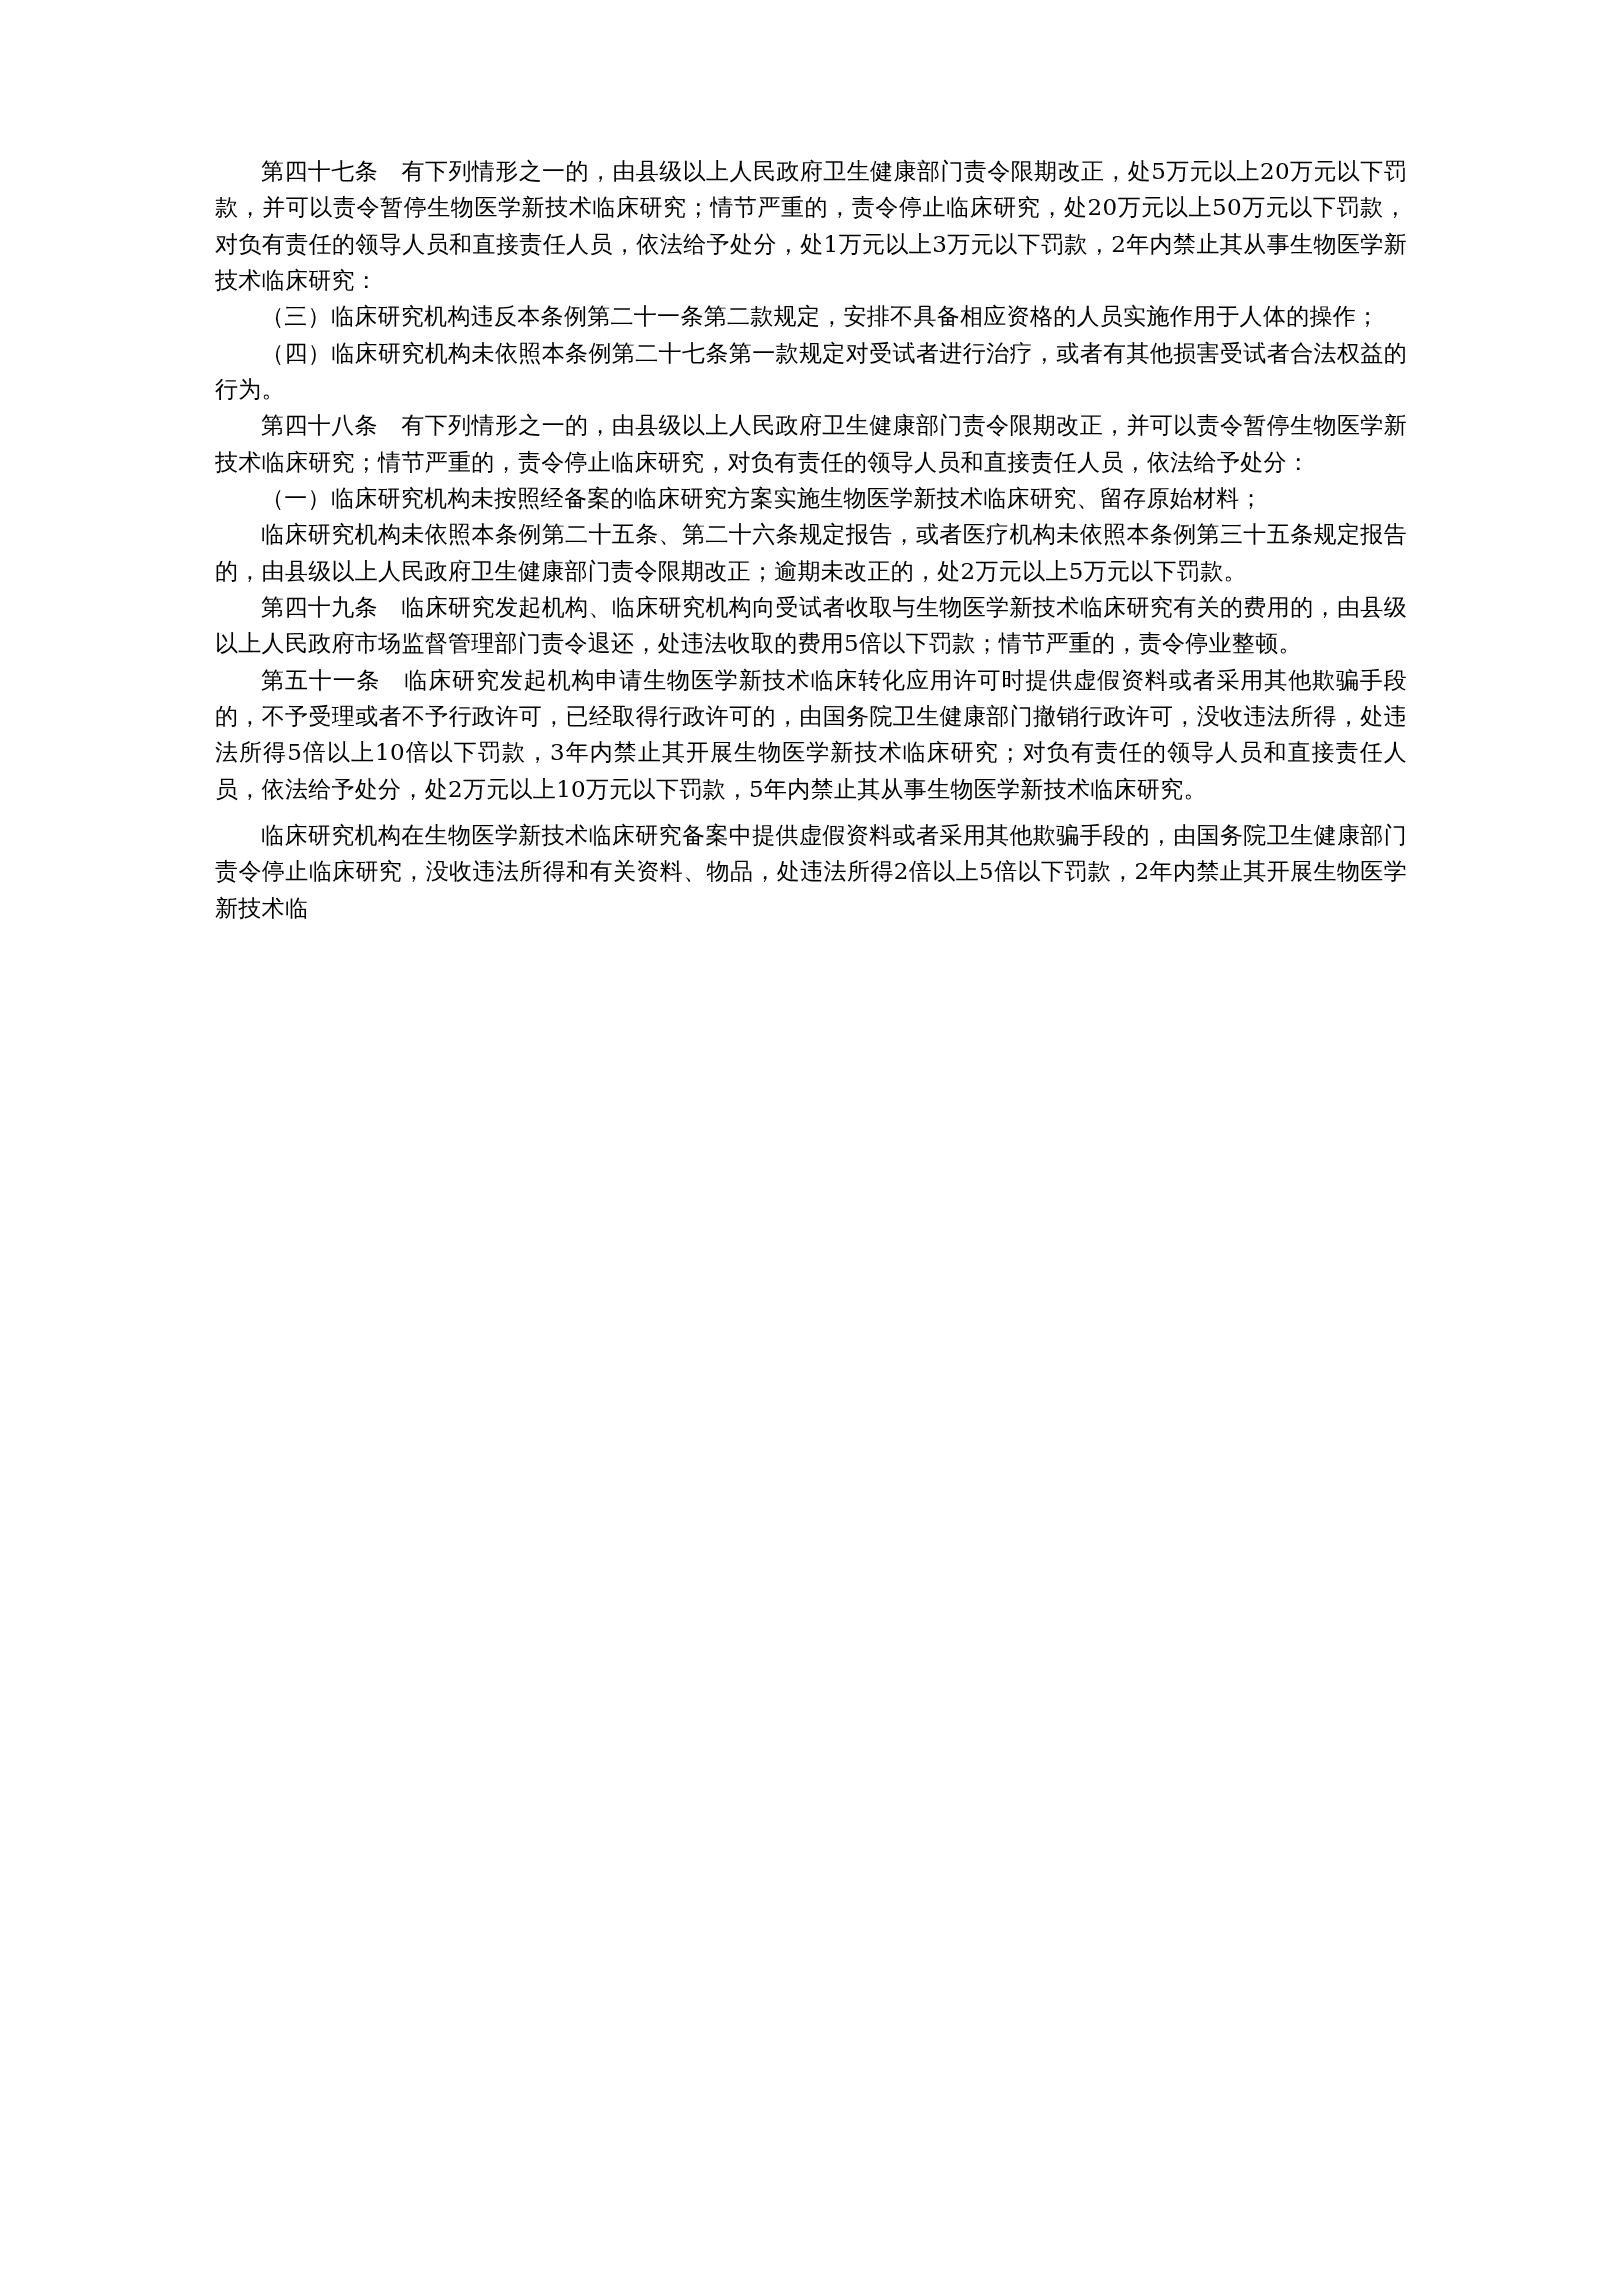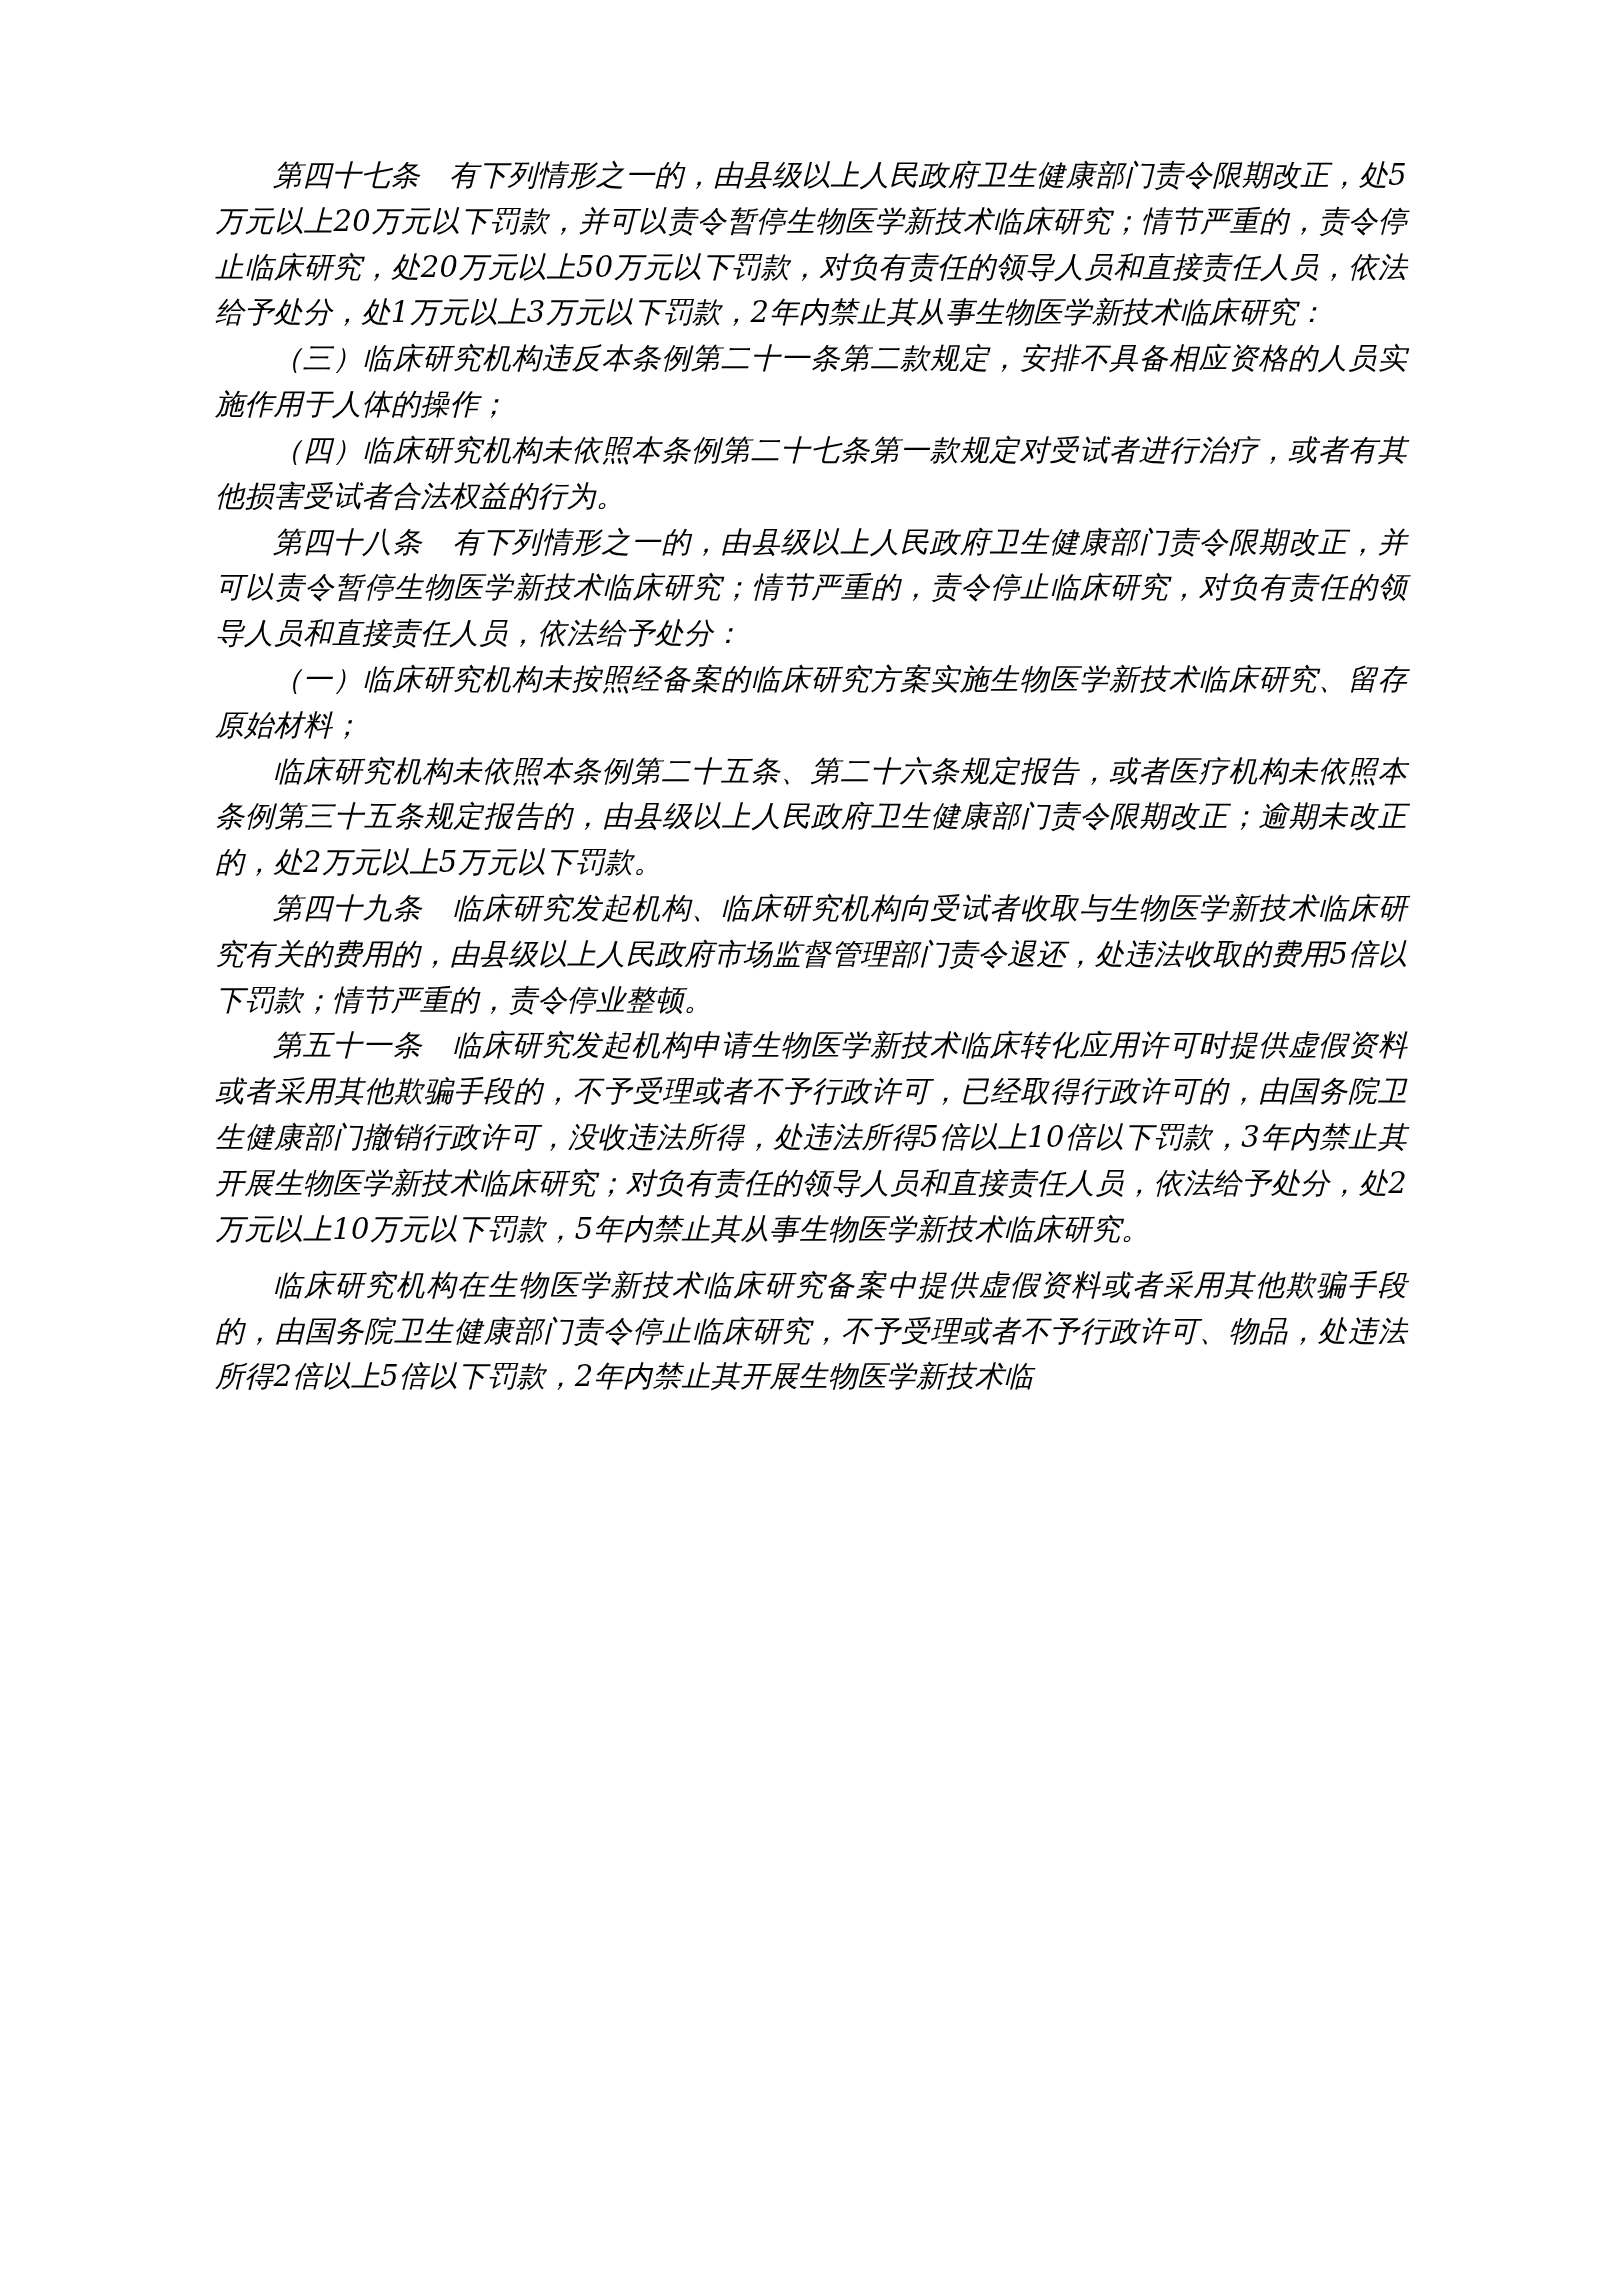--- a/index.html
+++ b/index.html
@@ -16,26 +16,25 @@
   }
   .page {
     position: relative;
     width: 1622px;
     height: 2295px;
     background: #ffffff;
     box-sizing: border-box;
     padding: 153px 215px 0 215px;
   }
   .body-text {
-    font-size: 29px;
+    font-size: 23px;
     line-height: 1.58;
     text-align: justify;
     text-justify: inter-ideograph;
     letter-spacing: 0.3px;
-    font-style: italic;
   }
   p {
     margin: 0 0 0 0;
     text-indent: 2em;
     text-align: justify;
     text-justify: inter-ideograph;
   }
   .gap-para {
     height: 10.2px;
   }
@@ -47,16 +46,16 @@
   <div class="body-text">
     <p>第四十七条　有下列情形之一的，由县级以上人民政府卫生健康部门责令限期改正，处5万元以上20万元以下罚款，并可以责令暂停生物医学新技术临床研究；情节严重的，责令停止临床研究，处20万元以上50万元以下罚款，对负有责任的领导人员和直接责任人员，依法给予处分，处1万元以上3万元以下罚款，2年内禁止其从事生物医学新技术临床研究：</p>
     <p>（三）临床研究机构违反本条例第二十一条第二款规定，安排不具备相应资格的人员实施作用于人体的操作；</p>
     <p>（四）临床研究机构未依照本条例第二十七条第一款规定对受试者进行治疗，或者有其他损害受试者合法权益的行为。</p>
     <p>第四十八条　有下列情形之一的，由县级以上人民政府卫生健康部门责令限期改正，并可以责令暂停生物医学新技术临床研究；情节严重的，责令停止临床研究，对负有责任的领导人员和直接责任人员，依法给予处分：</p>
     <p>（一）临床研究机构未按照经备案的临床研究方案实施生物医学新技术临床研究、留存原始材料；</p>
     <p>临床研究机构未依照本条例第二十五条、第二十六条规定报告，或者医疗机构未依照本条例第三十五条规定报告的，由县级以上人民政府卫生健康部门责令限期改正；逾期未改正的，处2万元以上5万元以下罚款。</p>
     <p>第四十九条　临床研究发起机构、临床研究机构向受试者收取与生物医学新技术临床研究有关的费用的，由县级以上人民政府市场监督管理部门责令退还，处违法收取的费用5倍以下罚款；情节严重的，责令停业整顿。</p>
     <p>第五十一条　临床研究发起机构申请生物医学新技术临床转化应用许可时提供虚假资料或者采用其他欺骗手段的，不予受理或者不予行政许可，已经取得行政许可的，由国务院卫生健康部门撤销行政许可，没收违法所得，处违法所得5倍以上10倍以下罚款，3年内禁止其开展生物医学新技术临床研究；对负有责任的领导人员和直接责任人员，依法给予处分，处2万元以上10万元以下罚款，5年内禁止其从事生物医学新技术临床研究。</p>
     <div class="gap-para"></div>
-    <p>临床研究机构在生物医学新技术临床研究备案中提供虚假资料或者采用其他欺骗手段的，由国务院卫生健康部门责令停止临床研究，不予受理或者不予行政许可、物品，处违法所得2倍以上5倍以下罚款，2年内禁止其开展生物医学新技术临</p>
+    <p>临床研究机构在生物医学新技术临床研究备案中提供虚假资料或者采用其他欺骗手段的，由国务院卫生健康部门责令停止临床研究，没收违法所得和有关资料、物品，处违法所得2倍以上5倍以下罚款，2年内禁止其开展生物医学新技术临</p>
   </div>
 </div>
 
 
 </body></html>

